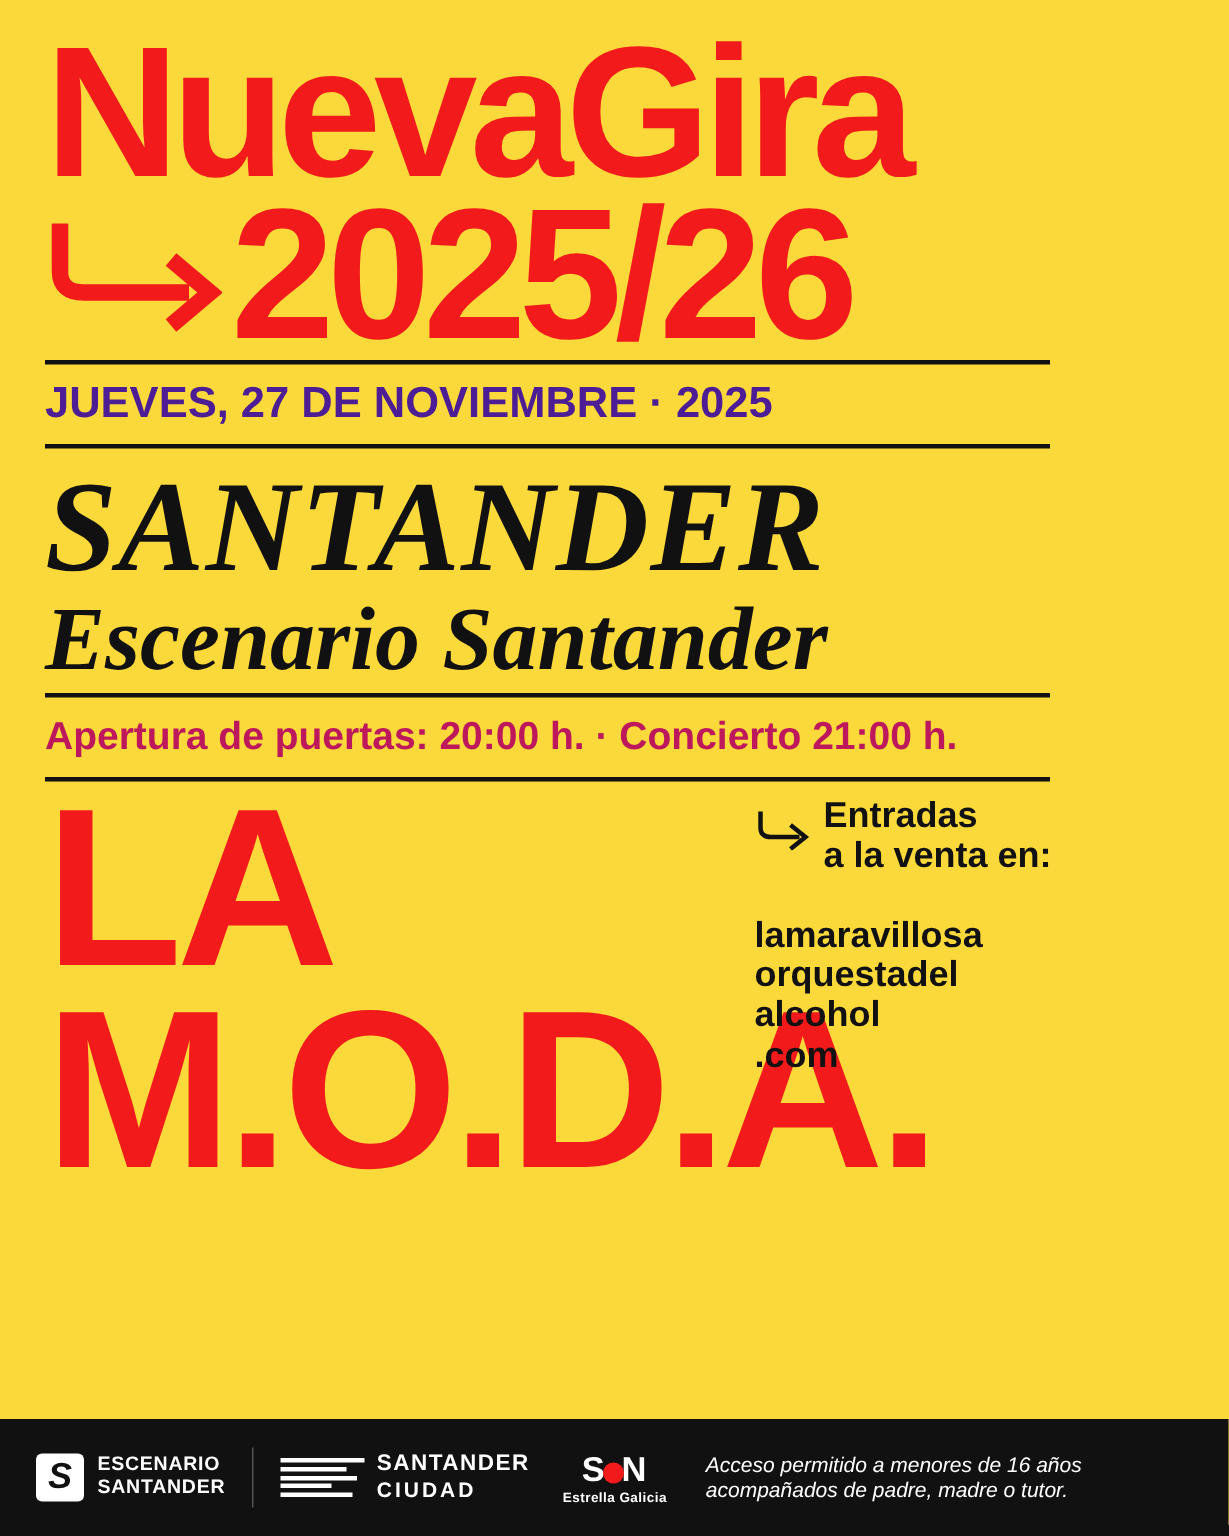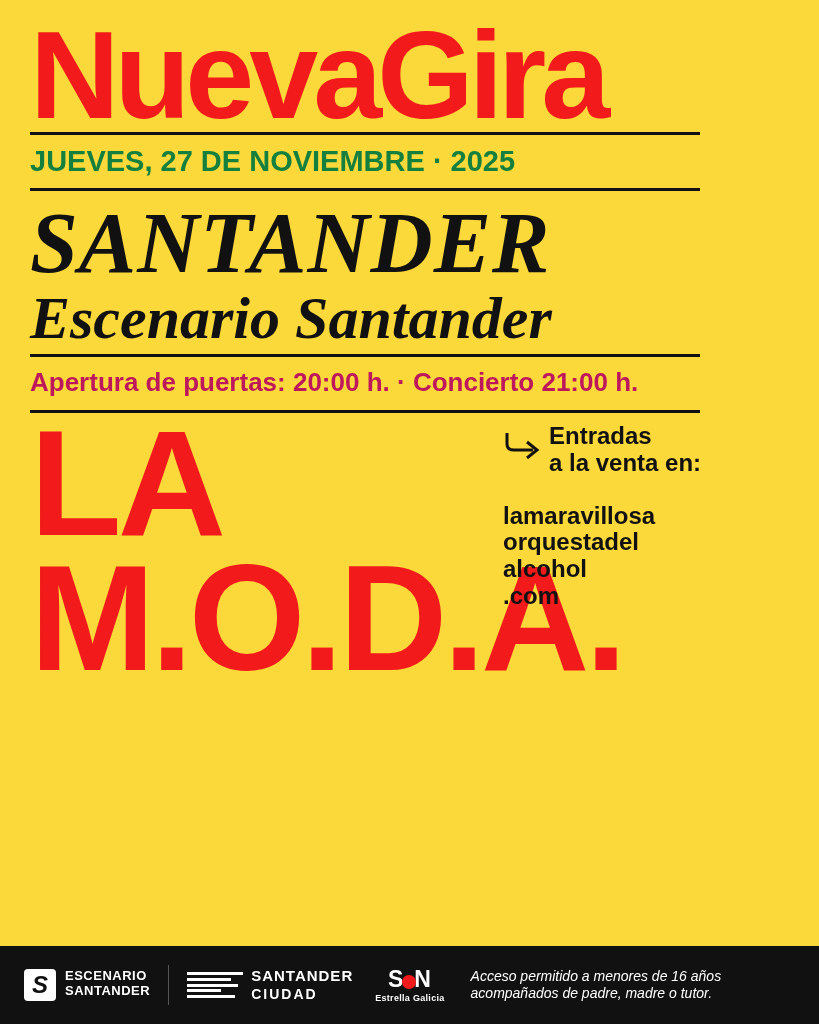--- a/index.html
+++ b/index.html
@@ -63,21 +63,21 @@
     height: 3px;
     background: #111;
     margin: 0 30px;
   }
 
   
   .date-line {
     padding: 10px 30px 10px 30px;
     font-size: 29px;
     font-weight: bold;
-    color: #15803d;
+    color: #4c1d95;
     letter-spacing: 0px;
     white-space: nowrap;
   }
 
   
   .city-block {
     padding: 12px 30px 4px 30px;
     text-align: left;
   }
   .city {
@@ -286,20 +286,29 @@
     flex: 1 1 auto;
   }
 </style>
 </head>
 <body>
 
 <div class="poster">
 
   <div class="headline-block">
     <div class="headline-top">NuevaGira</div>
+    <div class="headline-row2">
+      <span class="arrow-icon">
+        <svg width="118" height="96" viewBox="0 0 118 96" xmlns="http://www.w3.org/2000/svg">
+          <path d="M10 20 L10 52 Q10 66 26 66 L96 66" fill="none" stroke="#F21A1A" stroke-width="11"></path>
+          <path d="M84 44 L110 66 L84 88" fill="none" stroke="#F21A1A" stroke-width="11" stroke-linejoin="miter"></path>
+        </svg>
+      </span>
+      <span class="headline-year">2025/26</span>
+    </div>
   </div>
 
   <div class="rule"></div>
 
   <div class="date-line">JUEVES, 27 DE NOVIEMBRE · 2025</div>
 
   <div class="rule"></div>
 
   <div class="city-block">
     <div class="city">SANTANDER</div>

